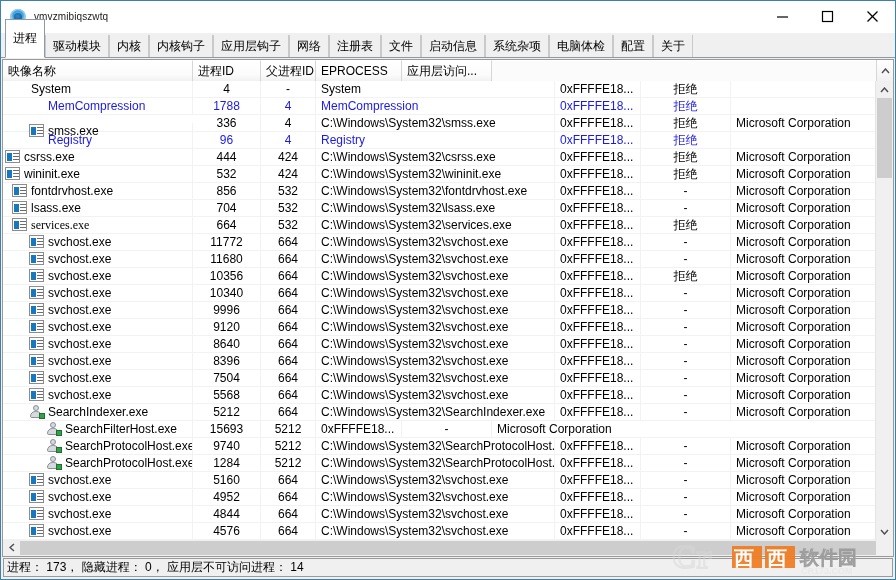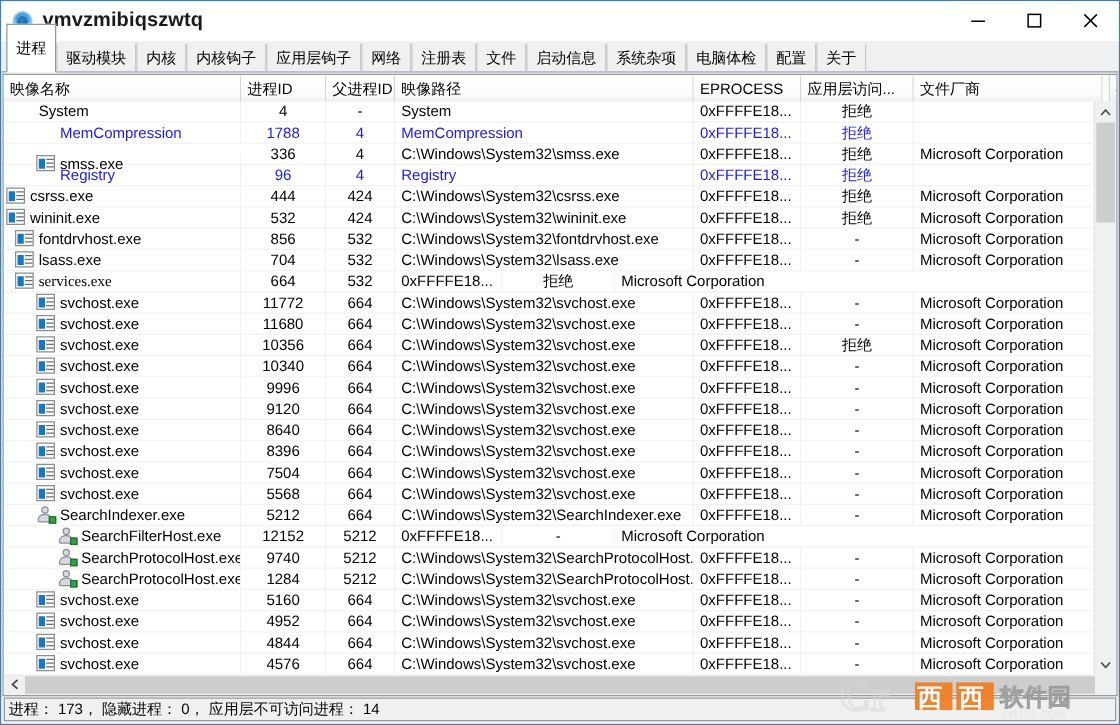--- a/index.html
+++ b/index.html
@@ -42,22 +42,22 @@
     background: radial-gradient(circle at 50% 42%, #6fc3f7 0%, #3d9fe0 38%, #8fd0ef 58%, #b9e2f7 75%, #cfe9f7 100%);
     box-shadow: inset 0 0 0 1px #9ccbe8;
   }
   .app-icon .core {
     position: absolute; left: 4px; top: 4px;
     width: 8px; height: 8px;
     border-radius: 50%;
     background: radial-gradient(circle at 45% 40%, #2f86c9 0%, #1863a0 70%, #12507f 100%);
   }
   .title-text {
-    font-size: 16px;
-    font-weight: bold;
+    font-size: 10px;
+    font-weight: normal;
     color: #1a1a1a;
     letter-spacing: 0.1px;
   }
   .win-controls {
     position: absolute;
     right: 0; top: 0;
     height: 31px;
     display: flex;
   }
   .win-btn {
@@ -408,31 +408,25 @@
     <div class="header-row" id="header-row">
         <div class="hcell" style="width: 190px; flex: 0 0 190px;">
           <span>映像名称</span>
         </div>
         <div class="hcell" style="width: 68px; flex: 0 0 68px;">
           <span>进程ID</span>
         </div>
         <div class="hcell" style="width: 55px; flex: 0 0 55px;">
           <span>父进程ID</span>
         </div>
-        <div class="hcell" style="width: 239px; flex: 0 0 239px;">
-          <span>映像路径</span>
-        </div>
         <div class="hcell" style="width: 86px; flex: 0 0 86px;">
           <span>EPROCESS</span>
         </div>
         <div class="hcell" style="width: 90px; flex: 0 0 90px;">
           <span>应用层访问...</span>
-        </div>
-        <div class="hcell" style="width: 151px; flex: 0 0 151px;">
-          <span>文件厂商</span>
         </div>
         <div class="hcell gap" style="flex: 1 1 auto;"></div>
         <div class="header-corner">
           <svg width="9" height="6" viewBox="0 0 9 6">
             <polyline points="1,5 4.5,1 8,5" fill="none" stroke="#4d4d4d" stroke-width="1.4"></polyline>
           </svg>
         </div>
       </div>
     <div class="rows-area">
       <div class="rows" id="rows">
@@ -571,20 +565,21 @@
               <div class="name-inner">
                 <div class="indent1"></div>
                 <div class="ico">
                   <div class="ico-app"></div>
                 </div>
                 <span>services.exe</span>
               </div>
             </div>
             <div class="cell c-center" style="width: 68px; flex: 0 0 68px;">664</div>
             <div class="cell c-center" style="width: 55px; flex: 0 0 55px;">532</div>
+            <div class="cell" style="width: 239px; flex: 0 0 239px;">C:\Windows\System32\services.exe</div>
             <div class="cell" style="width: 86px; flex: 0 0 86px;">0xFFFFE18...</div>
             <div class="cell c-center" style="width: 90px; flex: 0 0 90px;">拒绝</div>
             <div class="cell last" style="width: 151px; flex: 0 0 151px;">Microsoft Corporation</div>
           </div>
           <div class="row">
             <div class="cell c-name" style="width: 190px; flex: 0 0 190px;">
               <div class="name-inner">
                 <div class="indent2"></div>
                 <div class="ico">
                   <div class="ico-app"></div>
@@ -780,21 +775,21 @@
                 <div class="ico">
                   <div class="ico-user">
                     <div class="head"></div>
                     <div class="body"></div>
                     <div class="badge"></div>
                   </div>
                 </div>
                 <span>SearchFilterHost.exe</span>
               </div>
             </div>
-            <div class="cell c-center" style="width: 68px; flex: 0 0 68px;">12152</div>
+            <div class="cell c-center" style="width: 68px; flex: 0 0 68px;">15693</div>
             <div class="cell c-center" style="width: 55px; flex: 0 0 55px;">5212</div>
             <div class="cell" style="width: 86px; flex: 0 0 86px;">0xFFFFE18...</div>
             <div class="cell c-center" style="width: 90px; flex: 0 0 90px;">-</div>
             <div class="cell last" style="width: 151px; flex: 0 0 151px;">Microsoft Corporation</div>
           </div>
           <div class="row">
             <div class="cell c-name" style="width: 190px; flex: 0 0 190px;">
               <div class="name-inner">
                 <div class="indent3"></div>
                 <div class="ico">

